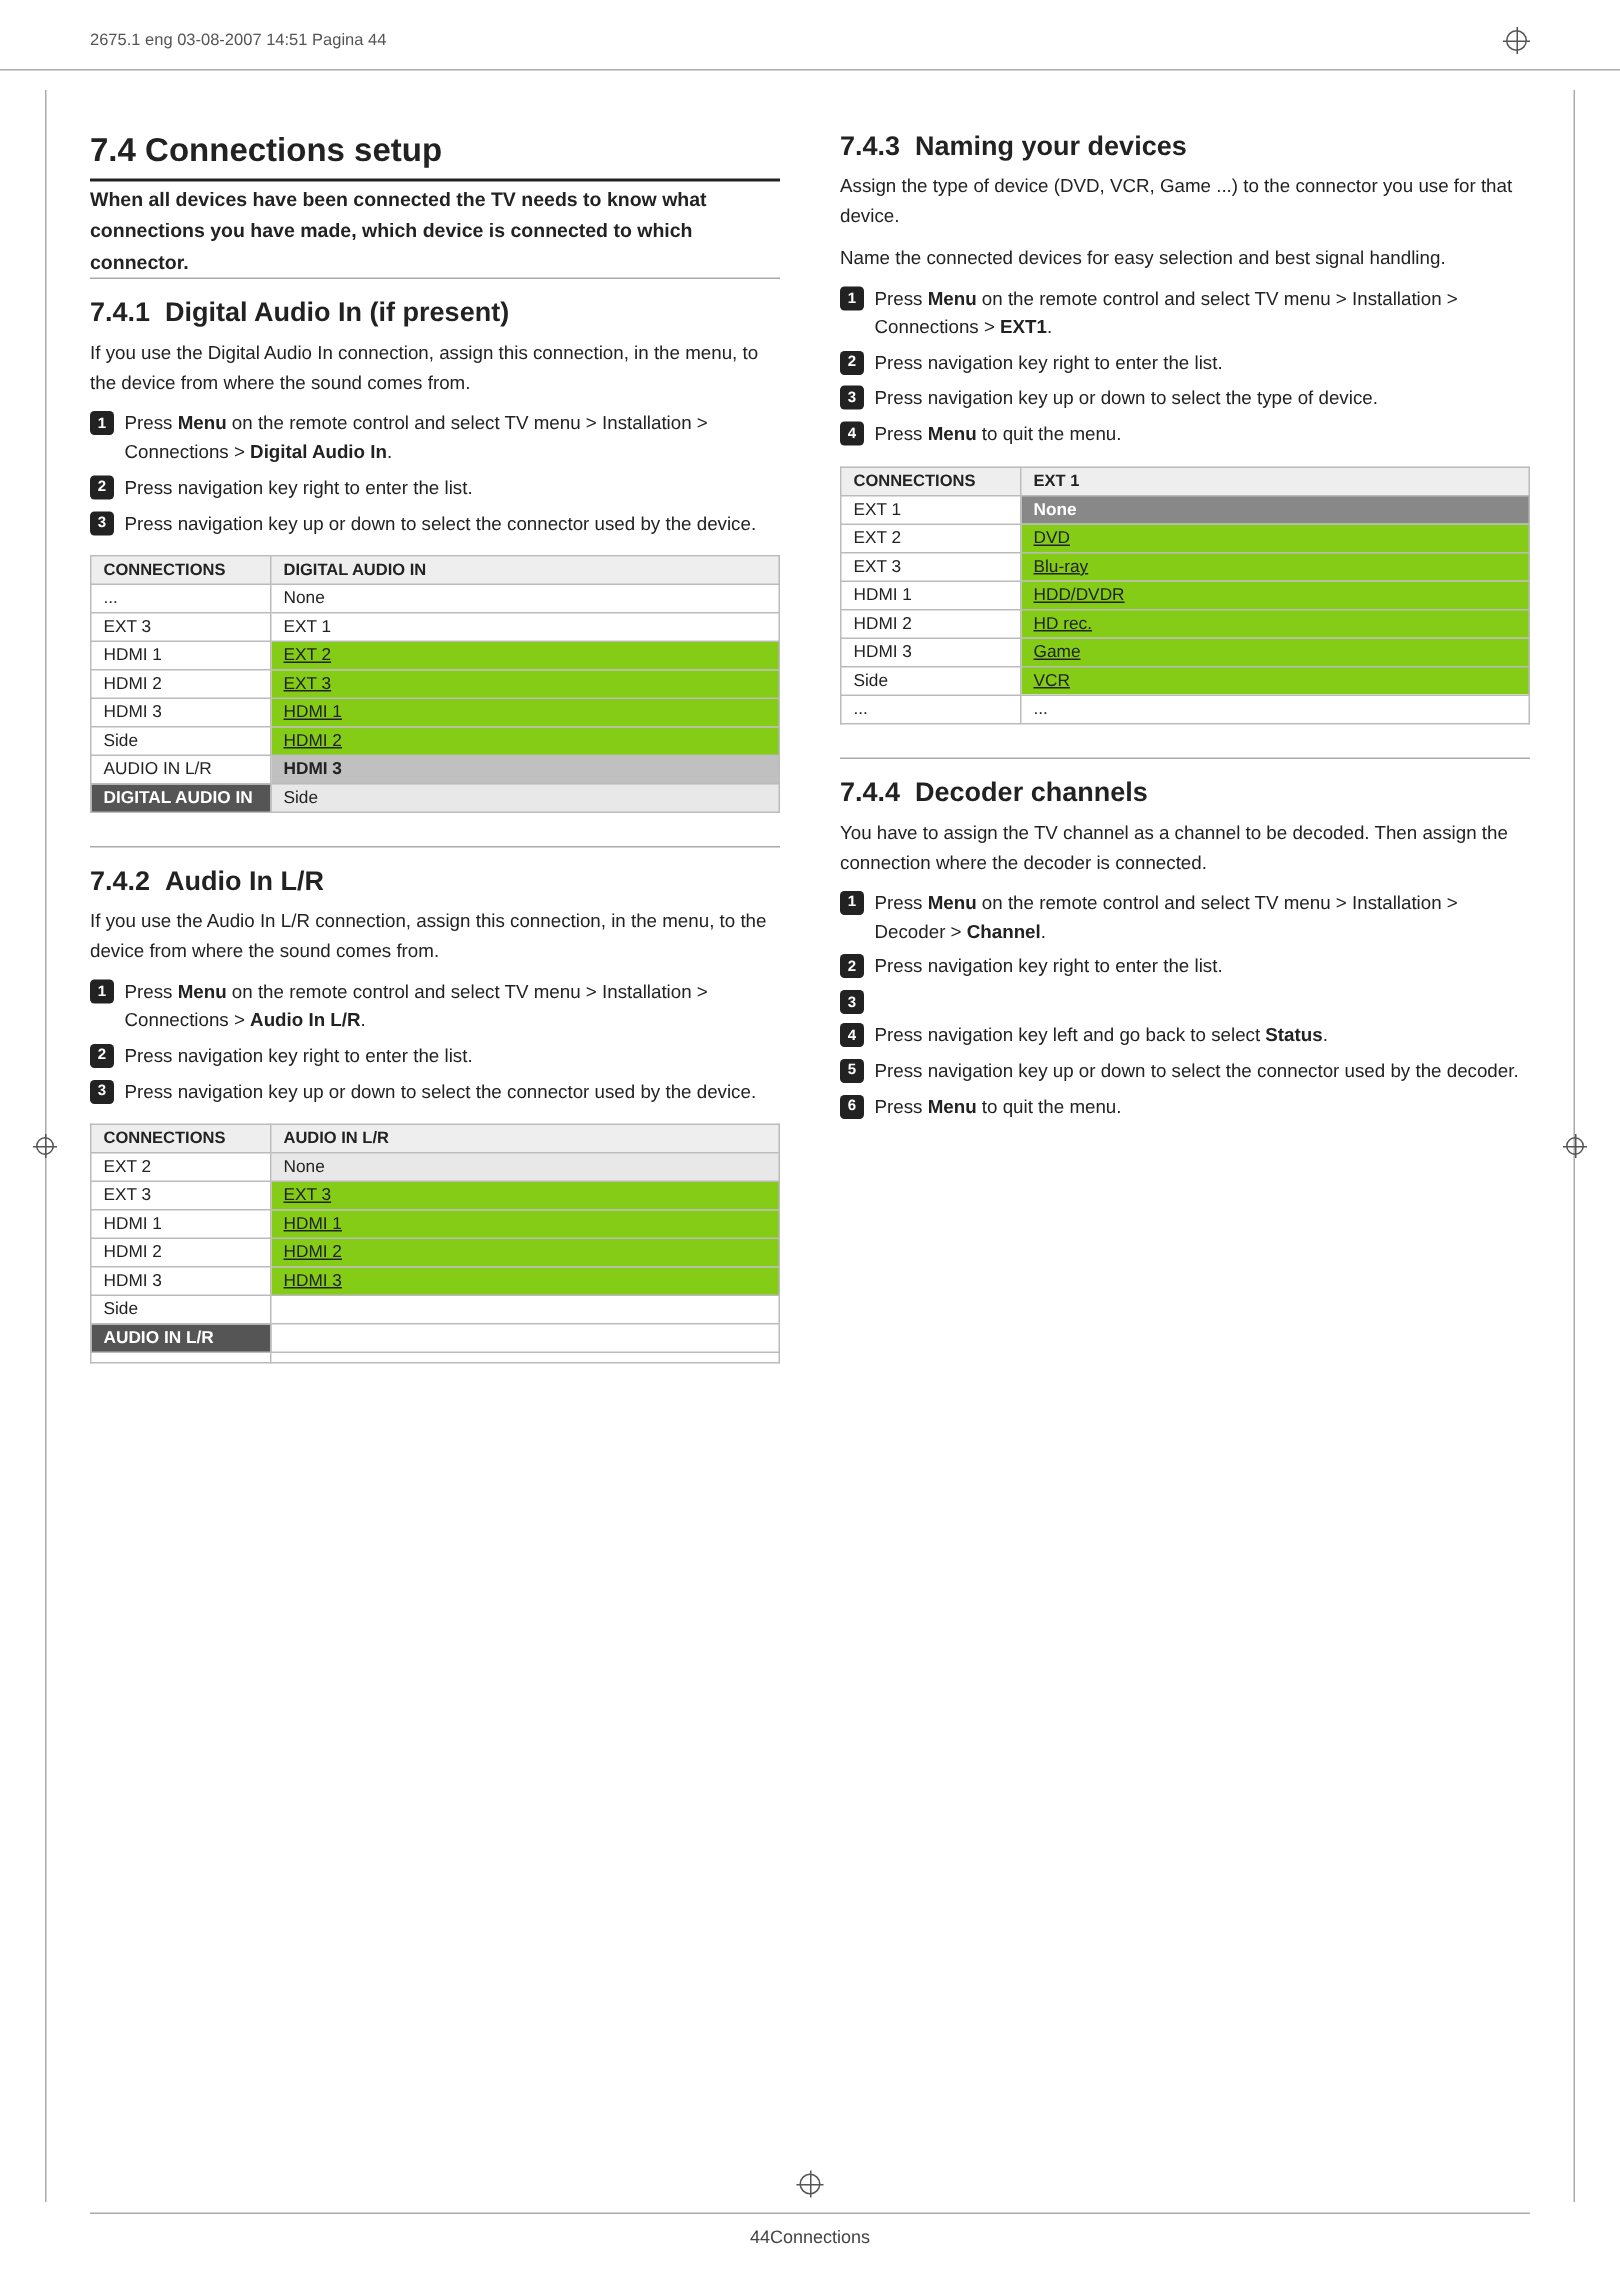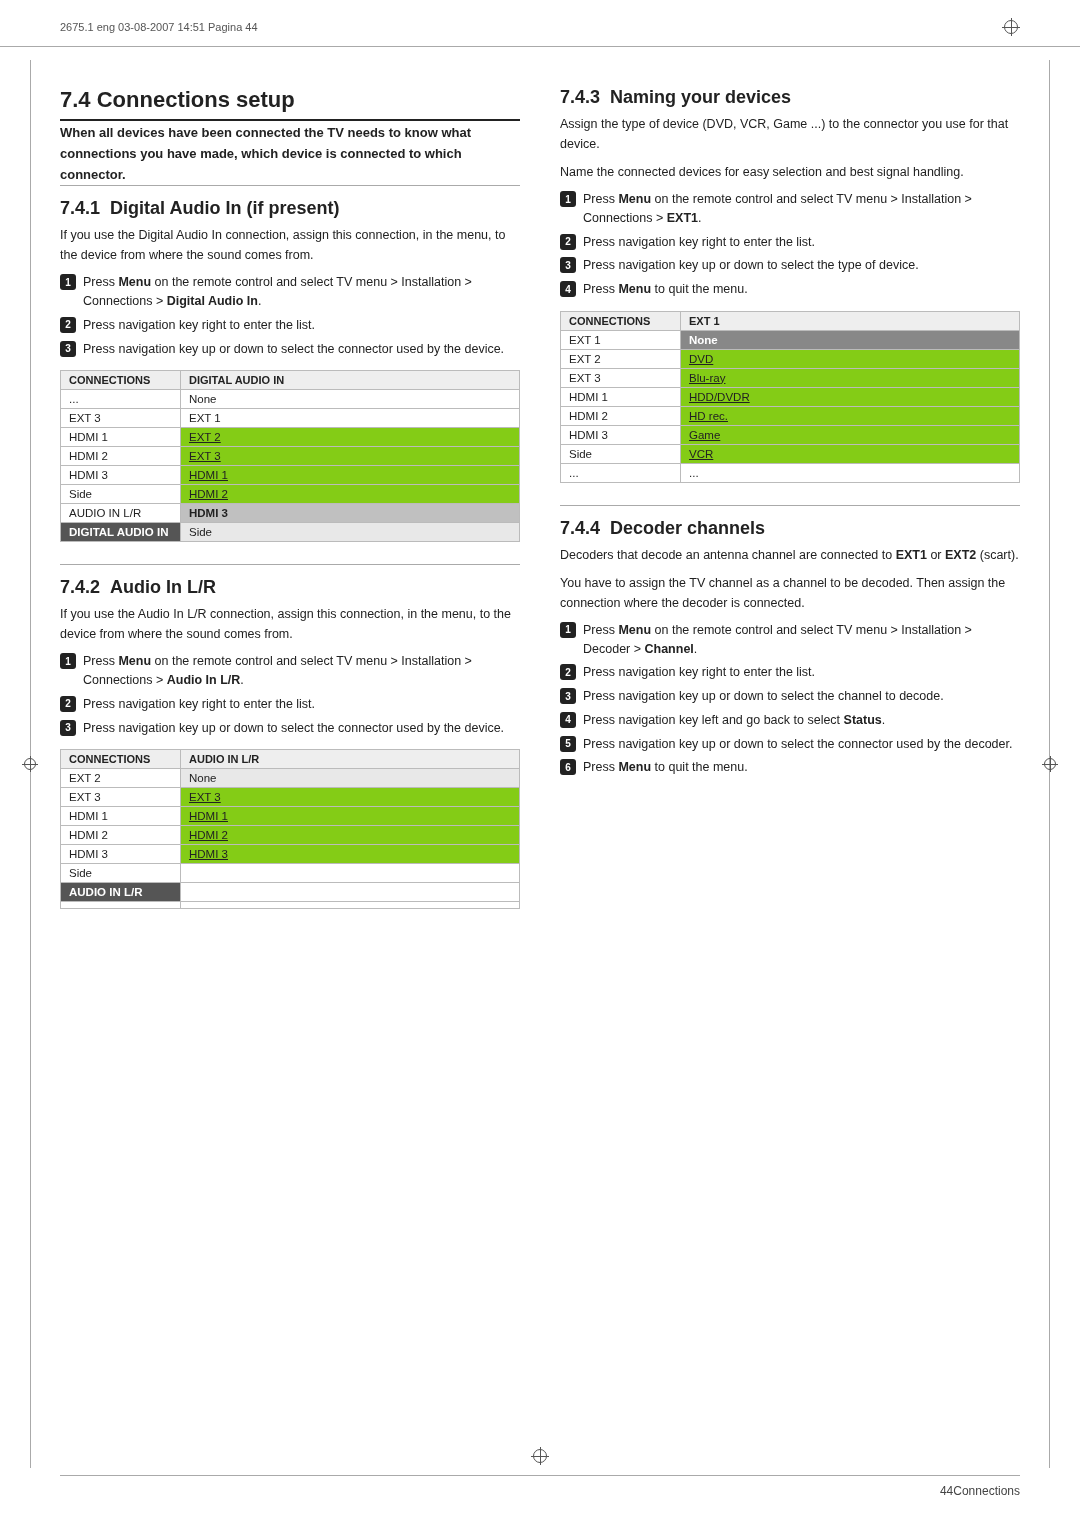--- a/index.html
+++ b/index.html
@@ -169,21 +169,21 @@
       font-weight: bold;
     }
 
     
     .footer {
       position: absolute;
       bottom: 30px;
       left: 60px;
       right: 60px;
       display: flex;
-      justify-content: flex-end;
+      justify-content: center;
       align-items: center;
       font-size: 12px;
       color: #444;
       border-top: 1px solid #aaa;
       padding-top: 8px;
     }
 
     
     .bottom-crosshair {
       position: absolute;
@@ -478,36 +478,32 @@
             <td style="background:#fff;padding:3px 8px;">...</td>
           </tr>
         </tbody>
           </table>
       </div>
 
       <div class="subsection">
         <div class="subsection-title">
           <span class="num">7.4.4</span>&nbsp;&nbsp;<span class="bold">Decoder channels</span>
         </div>
-        <p class="subsection-body">
-          Decoders that decode an antenna channel are connected to <strong>EXT1</strong> or <strong>EXT2</strong> (scart).
-        </p>
         <p class="subsection-body">You have to assign the TV channel as a channel to be decoded. Then assign the connection where the decoder is connected.</p>
         <ul class="steps">
           <li>
             <span class="step-num">1</span>
             <span>Press <strong>Menu</strong> on the remote control and select TV menu &gt; Installation &gt; Decoder &gt; <strong>Channel</strong>.</span>
           </li>
           <li>
             <span class="step-num">2</span>
             <span>Press navigation key right to enter the list.</span>
           </li>
           <li>
             <span class="step-num">3</span>
-            <span>Press navigation key up or down to select the channel to decode.</span>
           </li>
           <li>
             <span class="step-num">4</span>
             <span>Press navigation key left and go back to select <strong>Status</strong>.</span>
           </li>
           <li>
             <span class="step-num">5</span>
             <span>Press navigation key up or down to select the connector used by the decoder.</span>
           </li>
           <li>

